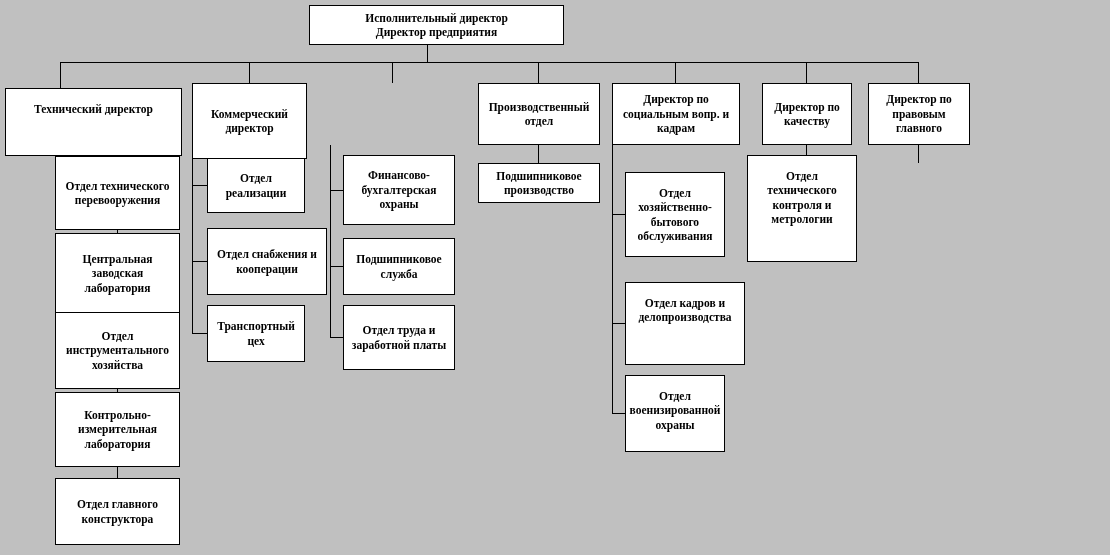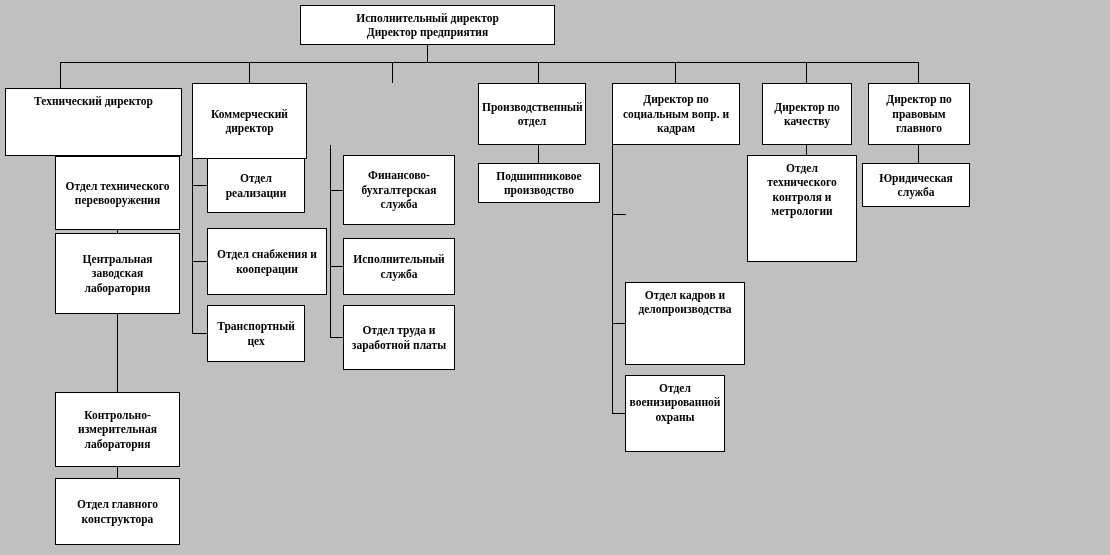--- a/index.html
+++ b/index.html
@@ -26,21 +26,21 @@
     color: var(--text_color, #000);
     display: flex;
     align-items: center;
     justify-content: center;
     text-align: center;
     font-weight: bold;
     font-size: 11.5px;
     line-height: 1.25;
     padding: 2px 3px;
   }
-  .box.top { align-items: flex-start; padding-top: 5px; }
+  .box.top { align-items: flex-start; padding-top: 13px; }
   .lbl { white-space: pre-line; width: 100%; }
 </style>
 </head>
 <body>
 
 <div class="canvas">
 
   <div class="ln" style="left:427px;top:45px;width:1px;height:17px"></div>
   <div class="ln" style="left:60px;top:62px;width:859px;height:1px"></div>
   <div class="ln" style="left:60px;top:62px;width:1px;height:26px"></div>
@@ -66,33 +66,36 @@
   <div class="ln" style="left:538px;top:145px;width:1px;height:18px"></div>
 
   <div class="ln" style="left:612px;top:145px;width:1px;height:269px"></div>
   <div class="ln" style="left:612px;top:214px;width:14px;height:1px"></div>
   <div class="ln" style="left:612px;top:323px;width:14px;height:1px"></div>
   <div class="ln" style="left:612px;top:413px;width:14px;height:1px"></div>
 
   <div class="ln" style="left:806px;top:145px;width:1px;height:10px"></div>
   <div class="ln" style="left:918px;top:145px;width:1px;height:18px"></div>
 
-  <div class="box" style="left:300px;top:5px;width:255px;height:40px">
+  <div class="box" style="left:309px;top:5px;width:255px;height:40px">
     <span class="lbl">Исполнительный директор
 Директор предприятия</span>
   </div>
 
   <div class="box top" style="left:5px;top:88px;width:177px;height:68px">
     <span class="lbl">Технический директор</span>
   </div>
   <div class="box" style="left:55px;top:156px;width:125px;height:74px">
     <span class="lbl">Отдел технического перевооружения</span>
   </div>
   <div class="box" style="left:55px;top:233px;width:125px;height:81px">
     <span class="lbl">Центральная заводская лаборатория</span>
+  </div>
+  <div class="box" style="left:55px;top:312px;width:125px;height:77px">
+    <span class="lbl">Отдел инструментального хозяйства</span>
   </div>
   <div class="box" style="left:55px;top:392px;width:125px;height:75px">
     <span class="lbl">Контрольно-измерительная лаборатория</span>
   </div>
   <div class="box" style="left:55px;top:478px;width:125px;height:67px">
     <span class="lbl">Отдел главного конструктора</span>
   </div>
 
   <div class="box" style="left:192px;top:83px;width:115px;height:76px">
     <span class="lbl">Коммерческий директор</span>
@@ -101,53 +104,53 @@
     <span class="lbl">Отдел реализации</span>
   </div>
   <div class="box" style="left:207px;top:228px;width:120px;height:67px">
     <span class="lbl">Отдел снабжения и кооперации</span>
   </div>
   <div class="box" style="left:207px;top:305px;width:98px;height:57px">
     <span class="lbl">Транспортный цех</span>
   </div>
 
   <div class="box" style="left:343px;top:155px;width:112px;height:70px">
-    <span class="lbl">Финансово-бухгалтерская служба</span>
+    <span class="lbl">Финансово-бухгалтерская охраны</span>
   </div>
   <div class="box" style="left:343px;top:238px;width:112px;height:57px">
-    <span class="lbl">Исполнительный служба</span>
+    <span class="lbl">Подшипниковое служба</span>
   </div>
   <div class="box" style="left:343px;top:305px;width:112px;height:65px">
     <span class="lbl">Отдел труда и заработной платы</span>
   </div>
 
-  <div class="box" style="left:478px;top:83px;width:108px;height:62px">
+  <div class="box" style="left:478px;top:83px;width:122px;height:62px">
     <span class="lbl">Производственный отдел</span>
   </div>
   <div class="box" style="left:478px;top:163px;width:122px;height:40px">
     <span class="lbl">Подшипниковое производство</span>
   </div>
 
   <div class="box" style="left:612px;top:83px;width:128px;height:62px">
     <span class="lbl">Директор по социальным вопр. и кадрам</span>
+  </div>
+  <div class="box top" style="left:625px;top:172px;width:100px;height:85px">
+    <span class="lbl">Отдел хозяйственно-бытового обслуживания</span>
   </div>
   <div class="box top" style="left:625px;top:282px;width:120px;height:83px">
     <span class="lbl">Отдел кадров и делопроизводства</span>
   </div>
   <div class="box top" style="left:625px;top:375px;width:100px;height:77px">
     <span class="lbl">Отдел военизированной охраны</span>
   </div>
 
   <div class="box" style="left:762px;top:83px;width:90px;height:62px">
     <span class="lbl">Директор по качеству</span>
   </div>
   <div class="box top" style="left:747px;top:155px;width:110px;height:107px">
     <span class="lbl">Отдел технического контроля и метрологии</span>
   </div>
 
   <div class="box" style="left:868px;top:83px;width:102px;height:62px">
     <span class="lbl">Директор по правовым главного</span>
   </div>
-  <div class="box" style="left:862px;top:163px;width:108px;height:44px">
-    <span class="lbl">Юридическая служба</span>
-  </div>
 
 </div>
 
 </body></html>

